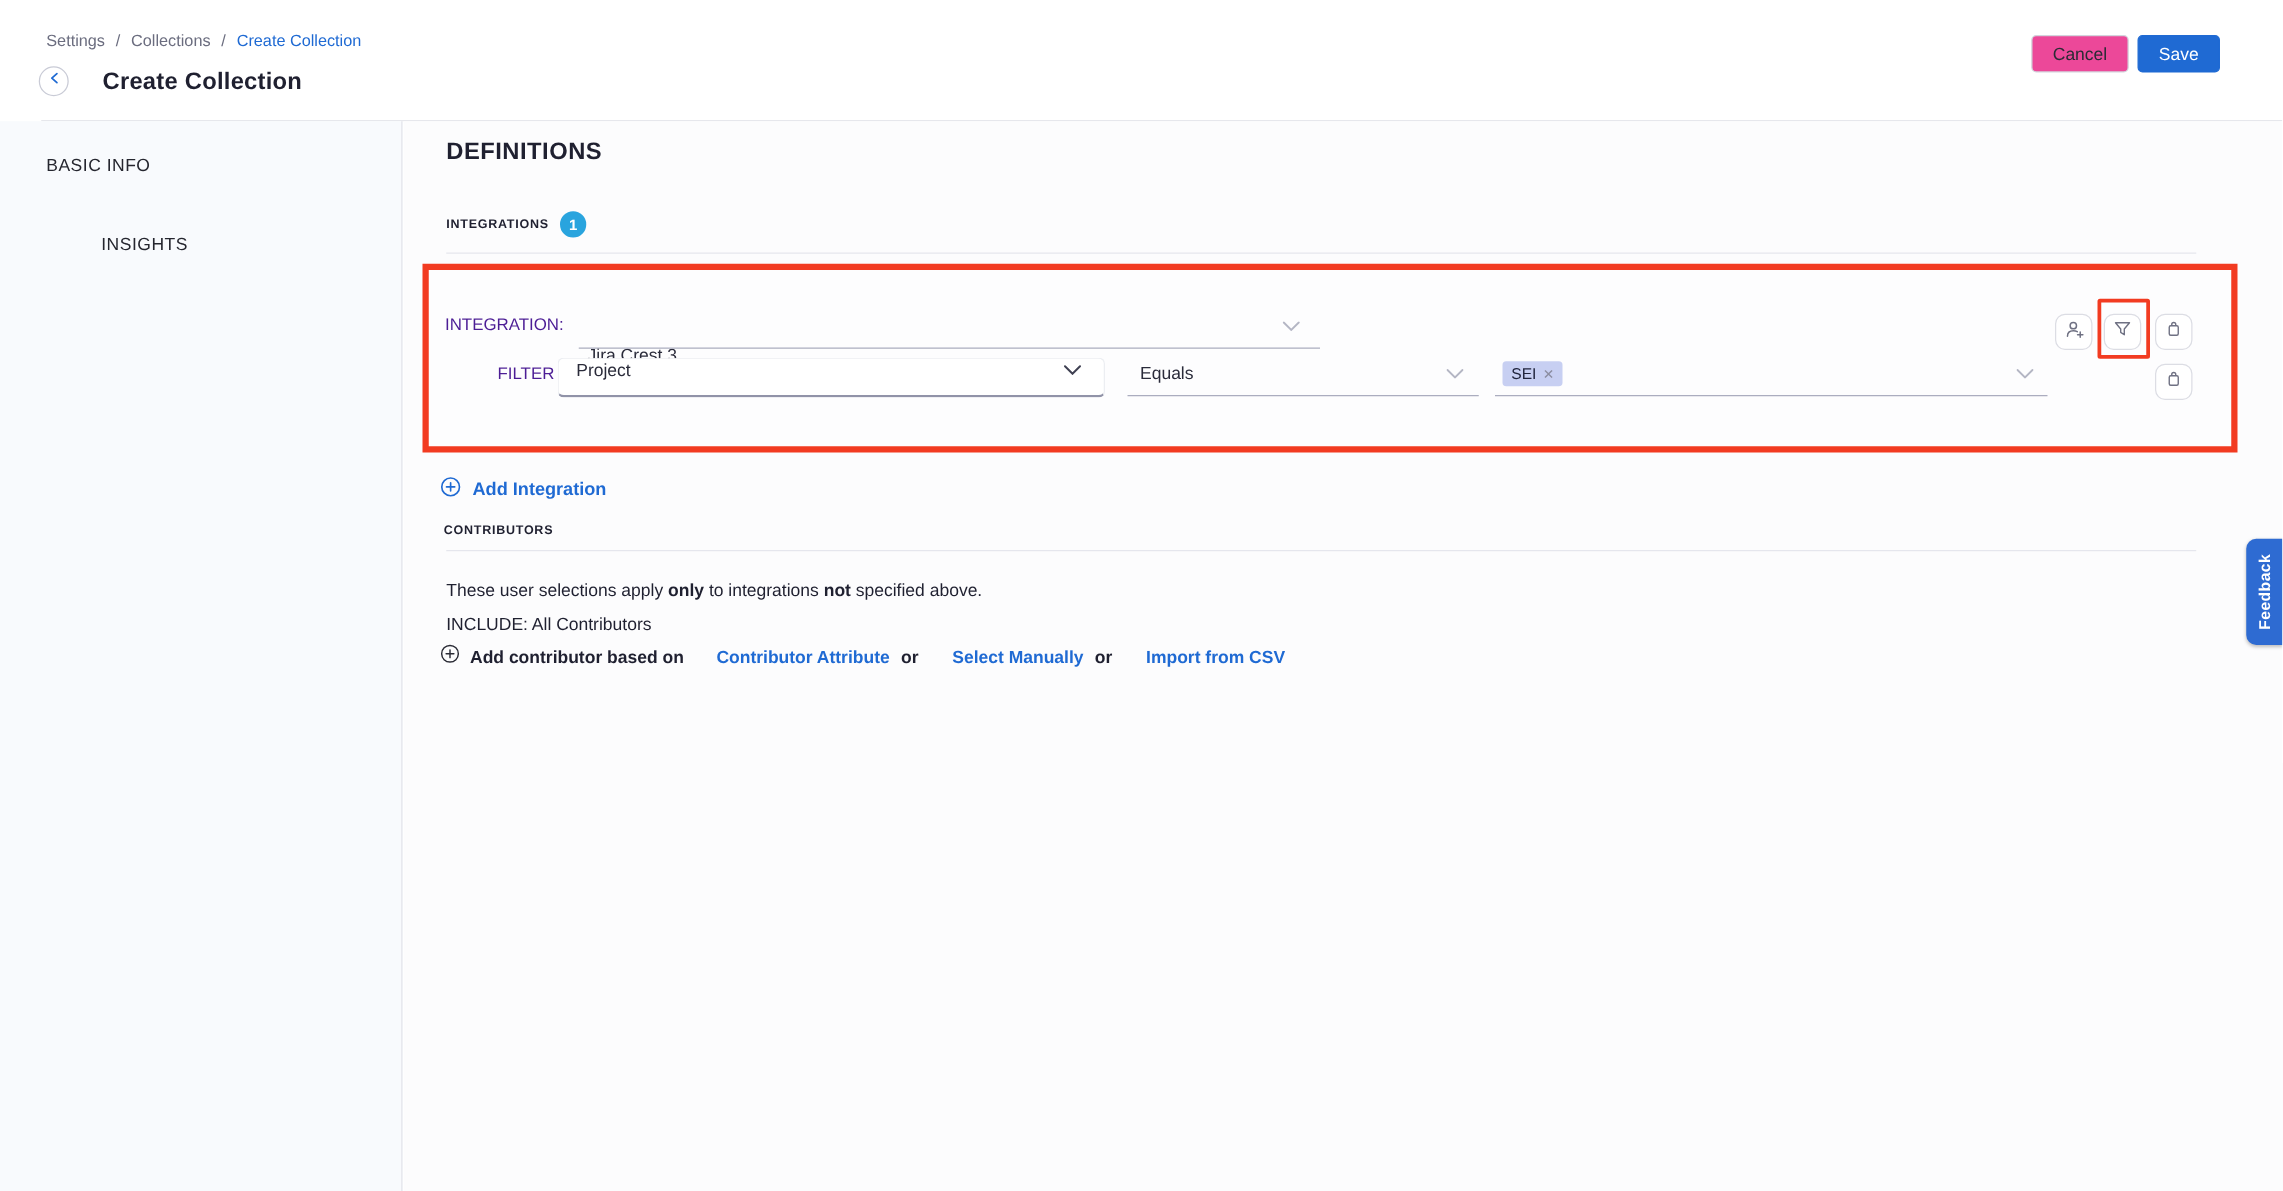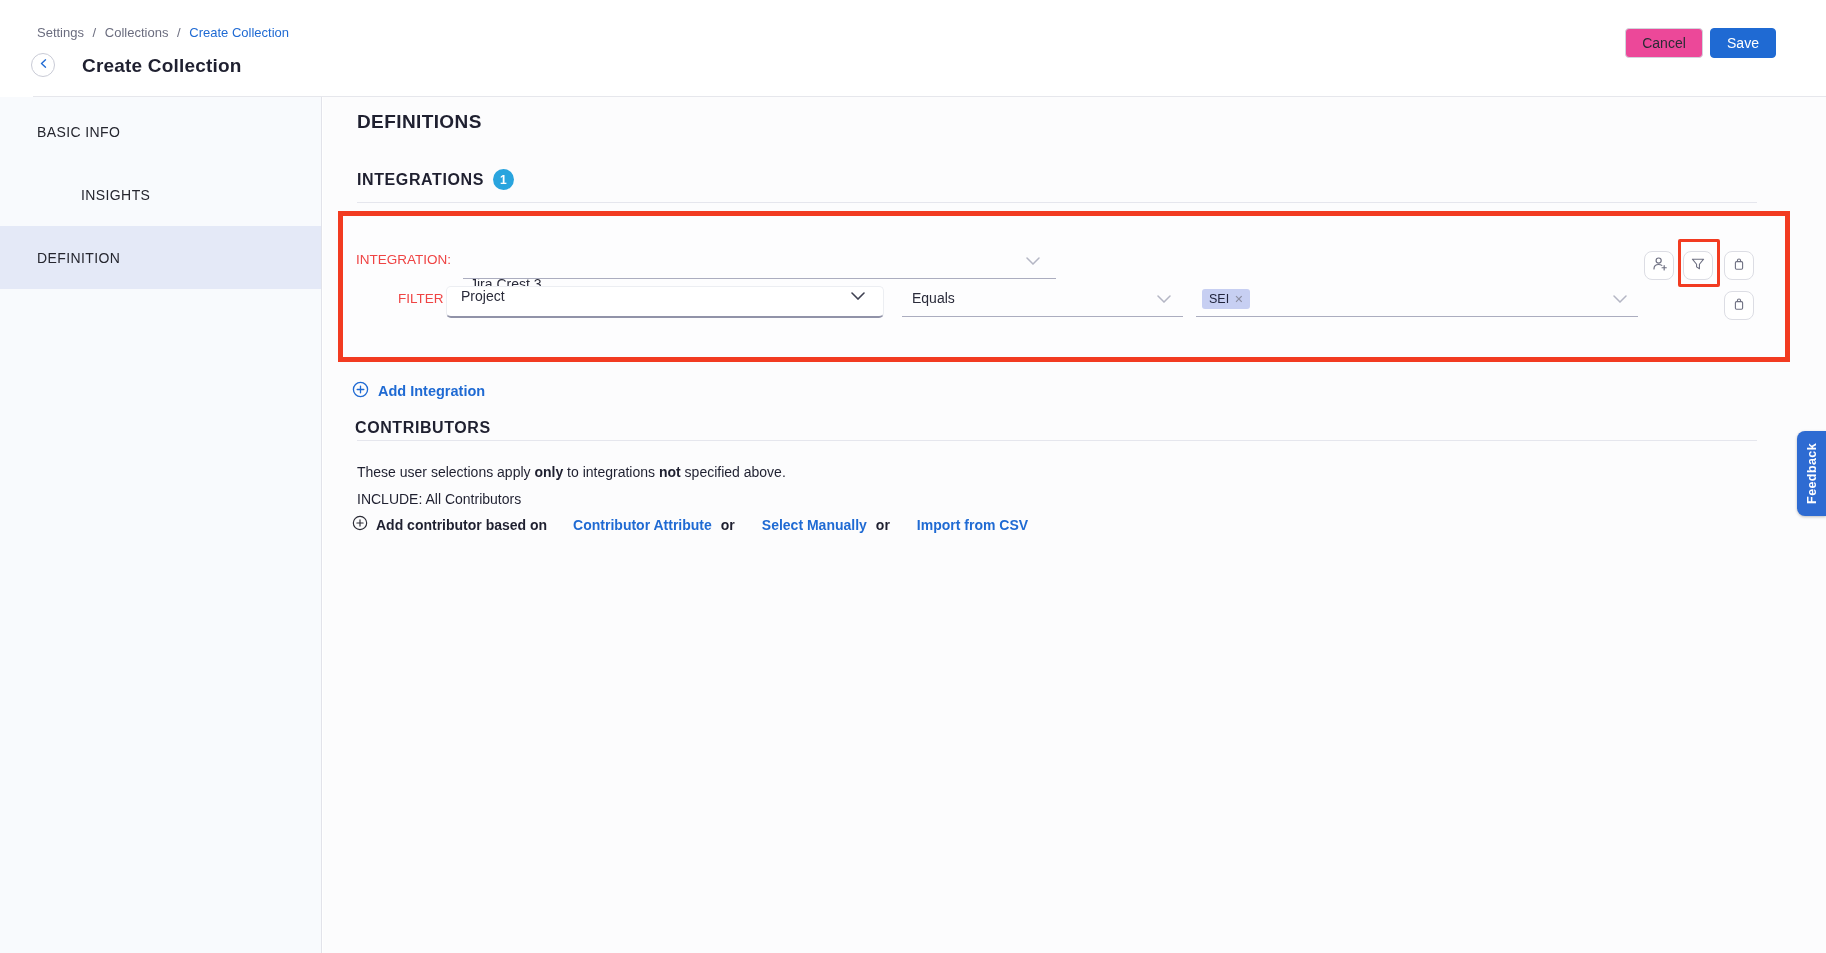--- a/index.html
+++ b/index.html
@@ -22,33 +22,33 @@
 
   
   .sidebar { position:absolute; left:0; top:97px; width:322px; bottom:0; background:#f8fafd; border-right:1px solid #e2e3ea; }
   .side-item { position:absolute; left:0; width:100%; height:63px; display:flex; align-items:center;
                padding-left:37px; font-size:14px; letter-spacing:.4px; color:#25262f; cursor:pointer; }
   .side-item.active { background:#e4e9f7; }
 
   
   .main { position:absolute; left:323px; top:97px; right:0; bottom:0; background:#fcfcfd; }
   .main-heading { position:absolute; left:34px; top:14px; font-size:19px; font-weight:bold; letter-spacing:.4px; color:#1f2030; }
-  .section-label { font-size:16px; font-weight:bold; letter-spacing:.6px; color:#1f2030;text-align:center; }
+  .section-label { font-size:10px; font-weight:bold; letter-spacing:.6px; color:#1f2030;text-align:center; }
   .integrations-row { position:absolute; left:34px; top:72px; display:flex; align-items:center; }
   .count-badge { margin-left:9px; width:21px; height:21px; border-radius:50%; background:#29a4de; color:#fff;
                  font-size:12px; font-weight:bold; display:flex; align-items:center; justify-content:center; }
   .divider { position:absolute; left:34px; width:1400px; height:1px; background:#e5e6ed; }
   .divider.d1 { top:105px; }
   .divider.d2 { top:343px; }
 
   
   .int-box { position:absolute; left:15px; top:114px; width:1452px; height:151px;
              border:5px solid #f23b21; background:#fdfdfe; }
   .ib { position:absolute; }
-  .row-label { width:108px; text-align:right; font-size:13.5px; color:#ef4444; }
+  .row-label { width:108px; text-align:right; font-size:13.5px; color:#4c1d95; }
   .dd-value { font-size:14px; color:#2a2b3a; }
   .underline { height:1px; background:#abadbf; }
   .chev { display:inline-flex; }
   .select-box { position:absolute; left:103px; top:70px; width:438px; height:32px; background:#ffffff;
                 border:1px solid #eceef2; border-bottom:2px solid #9193a8; border-radius:5px;
                 display:flex; align-items:center; padding:0 18px 12px 14px; cursor:pointer; }
   .select-box .dd-value { flex:1; }
   .tag { position:absolute; left:859px; top:73px; height:20px; background:#c7cff2; border-radius:3px;
          display:flex; align-items:center; padding:0 7px; font-size:12.5px; color:#20243c; }
   .tag .x { margin-left:5px; color:#8b8da0; font-size:11px; cursor:pointer; }
@@ -102,23 +102,20 @@
   <div class="btn save">Save</div>
   <div class="header-divider"></div>
 
   <div class="sidebar">
     <div class="side-item" style="top:3px;">
       <span>BASIC INFO</span>
     </div>
     <div class="side-item" style="top:66px;margin-left:44px;">
       <span>INSIGHTS</span>
     </div>
-    <div class="side-item active" style="top:129px;">
-      <span>DEFINITION</span>
-    </div>
   </div>
 
   <div class="main">
 
     <div class="main-heading">DEFINITIONS</div>
 
     <div class="integrations-row">
       <span class="section-label">INTEGRATIONS</span>
       <span class="count-badge">1</span>
     </div>

